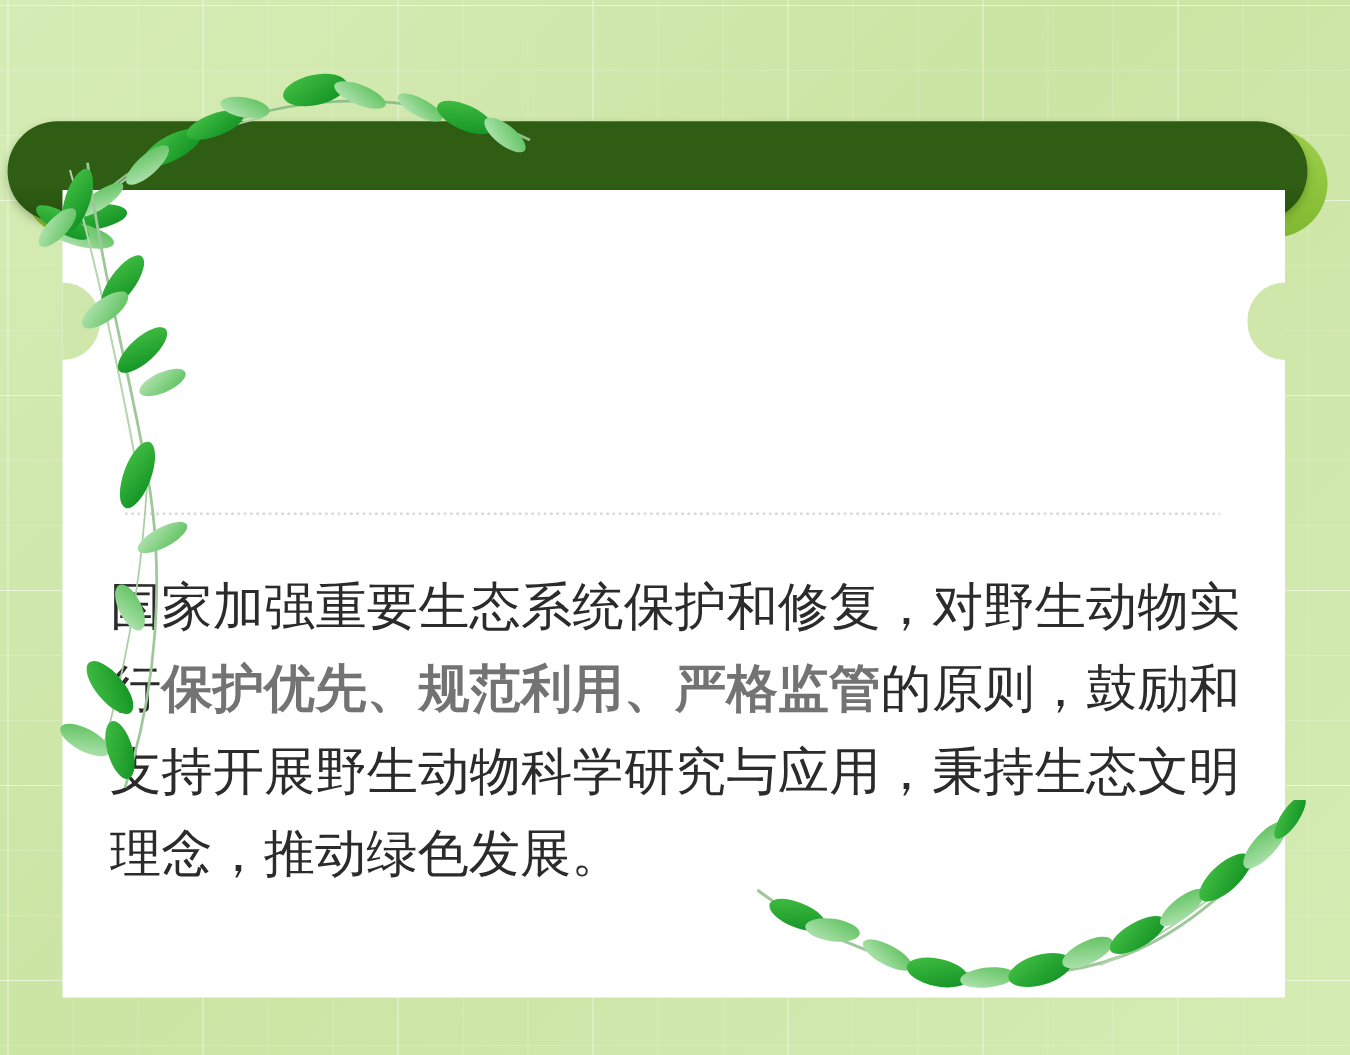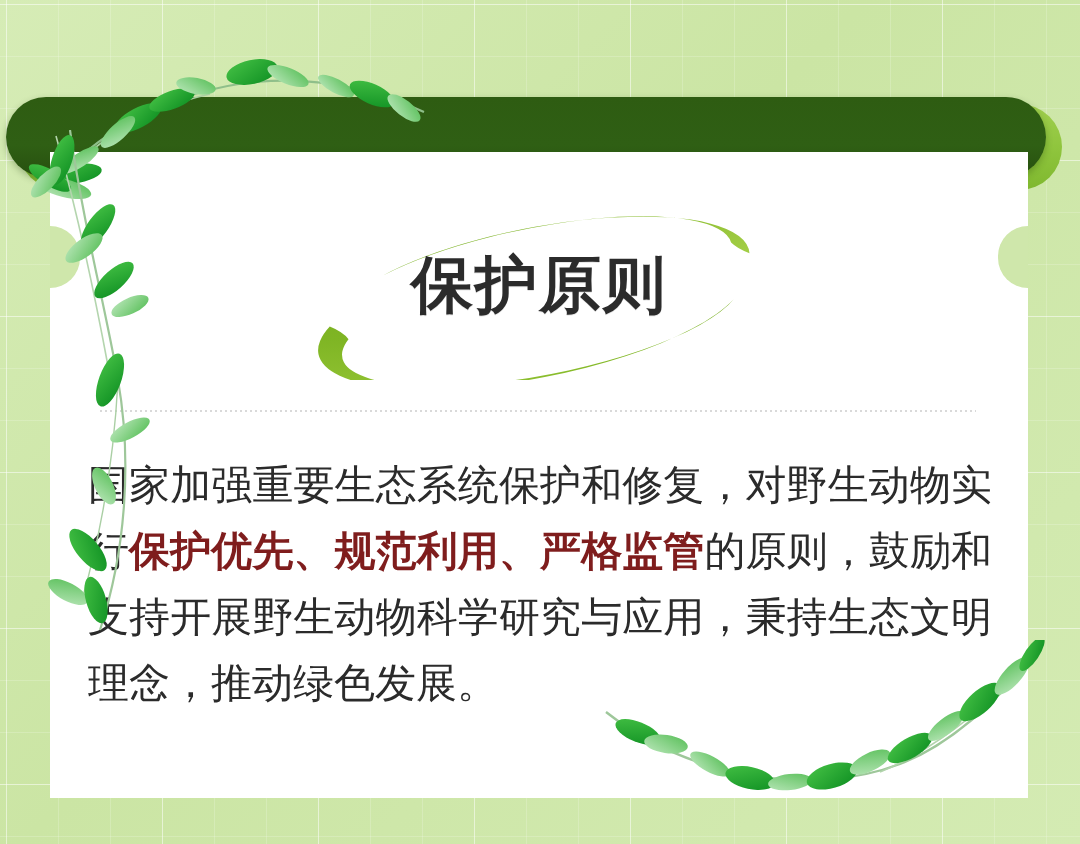--- a/index.html
+++ b/index.html
@@ -130,21 +130,21 @@
     top: 452px;
     width: 904px;
     font-size: 41px;
     line-height: 66px;
     color: #2b2b2b;
     letter-spacing: 0px;
     text-align: justify;
     text-justify: inter-character;
   }
   #body-text .hl {
-    color: #7f1d1d;
+    color: #737373;
     font-weight: bold;
   }
 
   
   .vine {
     position: absolute;
     pointer-events: none;
   }
   #vine-top   { left: 20px;  top: 28px;  width: 420px; height: 180px; }
   #vine-left  { left: 22px;  top: 130px; width: 150px; height: 540px; }
@@ -157,48 +157,20 @@
 
   <div id="grid-bg"></div>
 
   <div class="bar-light"></div>
   <div class="bar-dark"></div>
 
   <div id="card"></div>
   <div class="notch left"></div>
   <div class="notch right"></div>
 
-  <div id="title-block">
-    <svg id="swoosh" viewBox="0 0 978 180">
-      <defs>
-        <linearGradient id="swGrad" x1="0" y1="1" x2="1" y2="0">
-          <stop offset="0%" stop-color="#9ac93a"></stop>
-          <stop offset="45%" stop-color="#7fb524"></stop>
-          <stop offset="100%" stop-color="#6fa81d"></stop>
-        </linearGradient>
-        <linearGradient id="swGrad2" x1="0" y1="0" x2="1" y2="1">
-          <stop offset="0%" stop-color="#76ad1e"></stop>
-          <stop offset="100%" stop-color="#a3ce46"></stop>
-        </linearGradient>
-      </defs>
-      <g transform="translate(489,92) rotate(-11)">
-
-        <path d="M -212 -6
-                 A 212 64 0 0 0 190 44
-                 A 196 54 0 0 1 -196 10
-                 A 208 60 0 0 0 -212 -6 Z" fill="url(#swGrad)"></path>
-
-        <path d="M 214 2
-                 A 214 64 0 0 0 -150 -46
-                 A 198 54 0 0 1 198 -12
-                 A 208 60 0 0 0 214 2 Z" fill="url(#swGrad2)"></path>
-      </g>
-    </svg>
-    <div id="title-text">保护原则</div>
-  </div>
 
   <div id="divider"></div>
 
   <div id="body-text"><span>国家加强重要生态系统保护和修复，对野生动物实行</span><span class="hl">保护优先、规范利用、严格监管</span><span>的原则，鼓励和支持开展野生动物科学研究与应用，秉持生态文明理念，推动绿色发展。</span></div>
 
   <svg class="vine" id="vine-top" viewBox="0 0 420 180">
     <defs>
       <linearGradient id="lfA" x1="0" y1="0" x2="1" y2="1">
         <stop offset="0%" stop-color="#45c145"></stop>
           <stop offset="100%" stop-color="#0e8f22"></stop>

